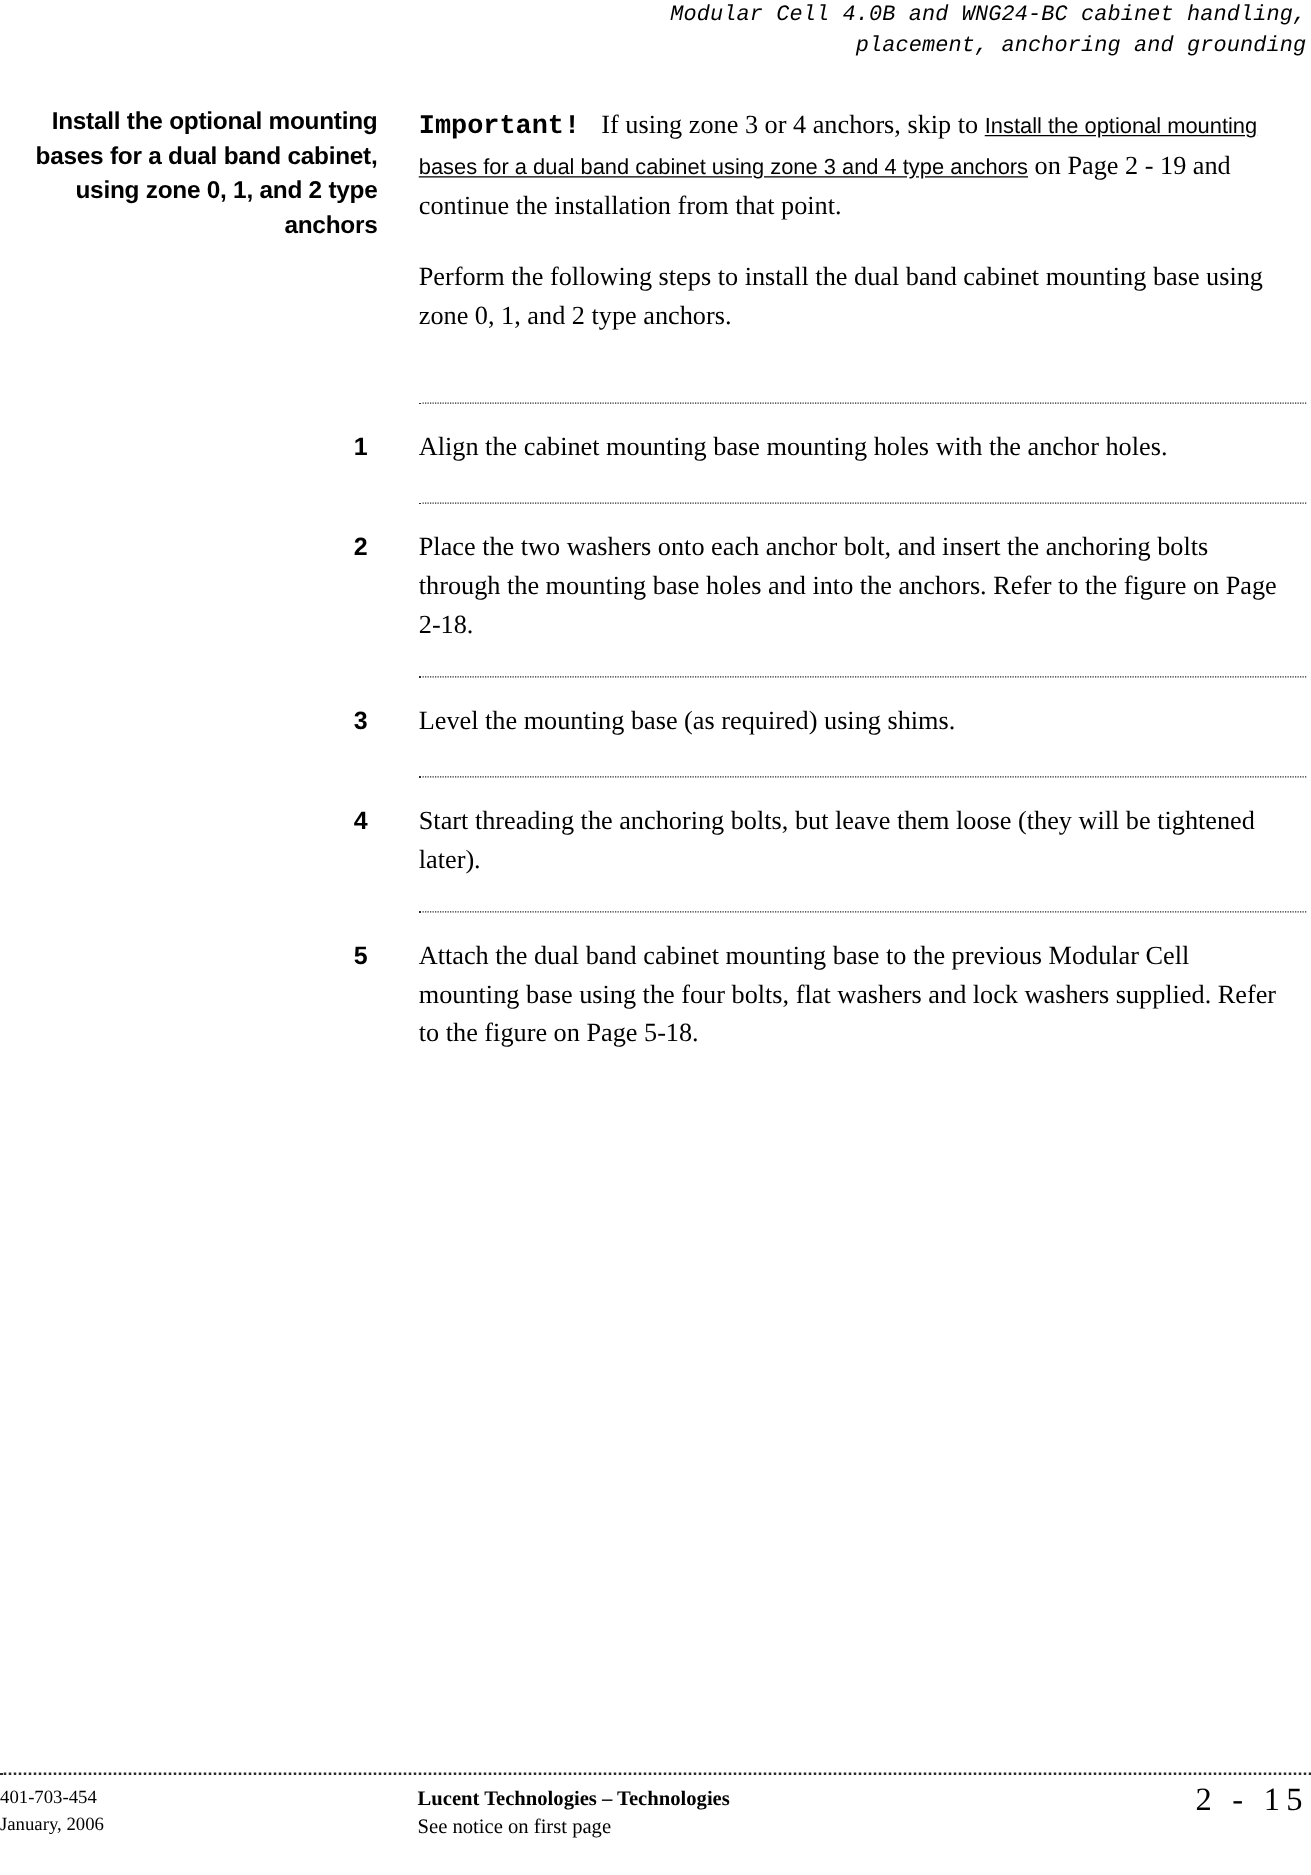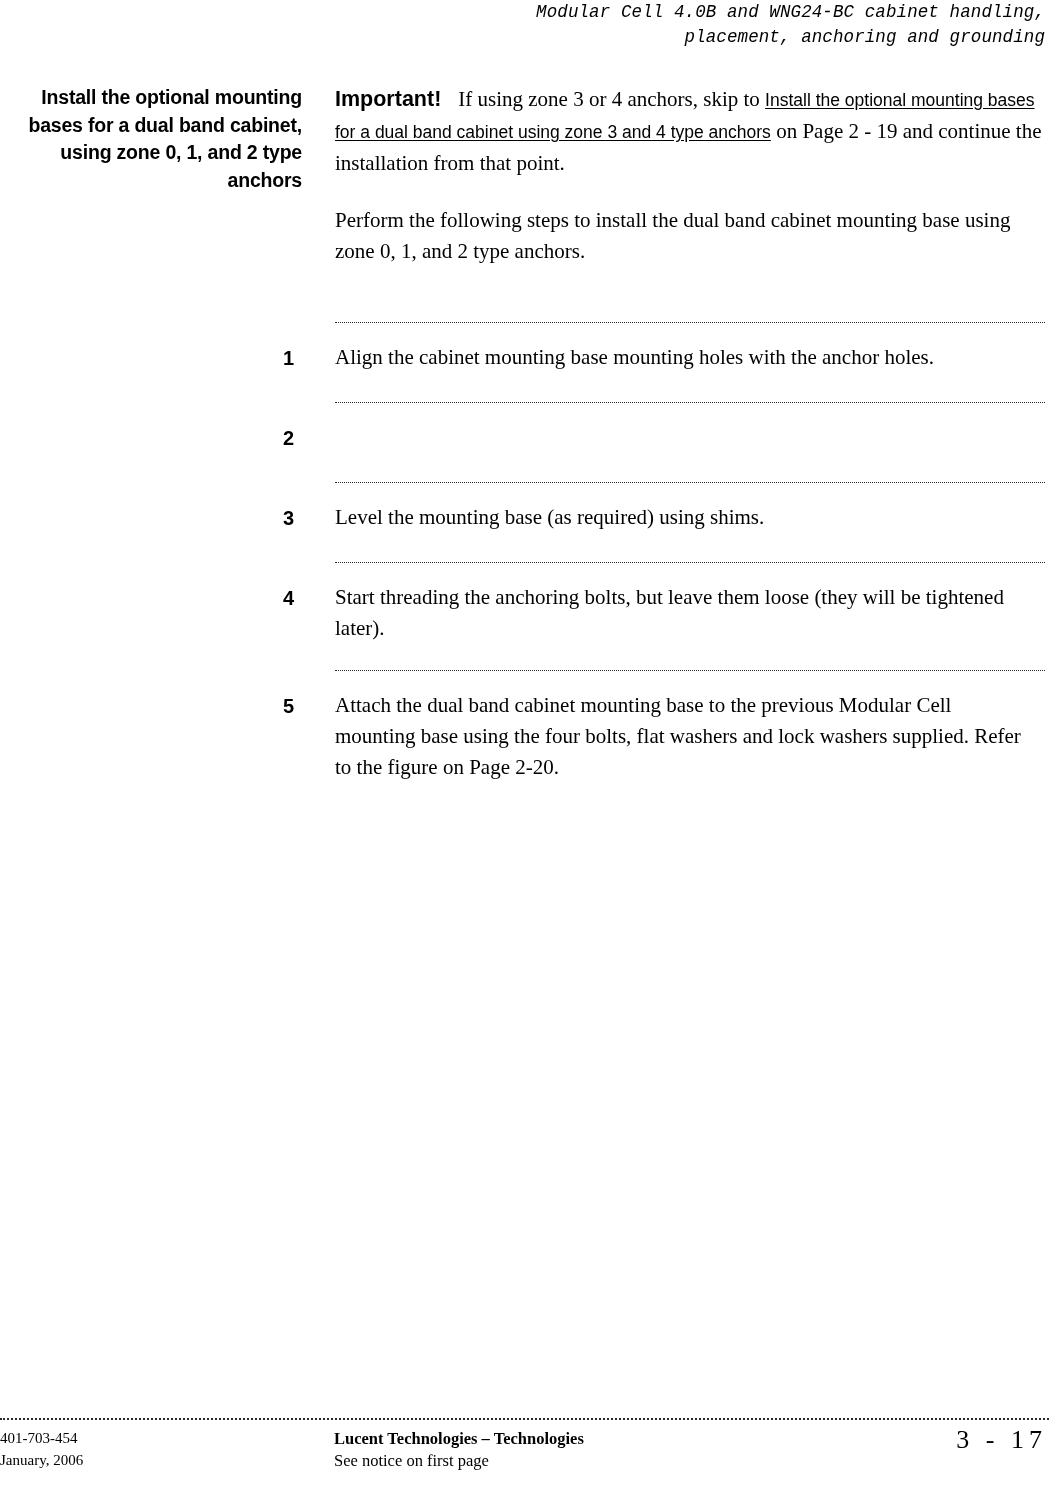--- a/index.html
+++ b/index.html
@@ -67,21 +67,21 @@
     line-height: 31px;
     margin: 0;
   }
 
   
   .important-block {
     margin: 0;
     padding: 0;
   }
   .important-label {
-    font-family: Liberation Sans, sans-serif;
+    font-family: Liberation Mono, monospace;
     font-weight: bold;
     font-size: 21.5px;
     padding-right: 17px;
   }
   .xref-link {
     font-family: "Liberation Sans", sans-serif;
     font-size: 17.5px;
     text-decoration: underline;
     text-underline-offset: 2px;
   }
@@ -218,20 +218,21 @@
       <div class="step-row">
         <div class="step-num">1</div>
         <div class="step-text">Align the cabinet mounting base mounting holes with the anchor holes.</div>
       </div>
     </div>
 
     <div class="step">
       <div class="step-rule"></div>
       <div class="step-row">
         <div class="step-num">2</div>
+        <div class="step-text">Place the two washers onto each anchor bolt, and insert the anchoring bolts through the mounting base holes and into the anchors. Refer to the figure on Page 2-18.</div>
       </div>
     </div>
 
     <div class="step">
       <div class="step-rule"></div>
       <div class="step-row">
         <div class="step-num">3</div>
         <div class="step-text">Level the mounting base (as required) using shims.</div>
       </div>
     </div>
@@ -241,33 +242,33 @@
       <div class="step-row">
         <div class="step-num">4</div>
         <div class="step-text">Start threading the anchoring bolts, but leave them loose (they will be tightened later).</div>
       </div>
     </div>
 
     <div class="step">
       <div class="step-rule"></div>
       <div class="step-row">
         <div class="step-num">5</div>
-        <div class="step-text">Attach the dual band cabinet mounting base to the previous Modular Cell mounting base using the four bolts, flat washers and lock washers supplied. Refer to the figure on Page 2-20.</div>
+        <div class="step-text">Attach the dual band cabinet mounting base to the previous Modular Cell mounting base using the four bolts, flat washers and lock washers supplied. Refer to the figure on Page 5-18.</div>
       </div>
     </div>
 
   </div>
 </div>
 
 <div class="page-footer">
   <div class="footer-rule"></div>
   <div class="footer-cols">
     <div class="footer-left">
       <span>401-703-454</span>
       <span>January, 2006</span>
     </div>
     <div class="footer-center">
       <span class="fc-title">Lucent Technologies – Technologies</span>
       <span class="fc-sub">See notice on first page</span>
     </div>
-    <div class="footer-page">3 - 17</div>
+    <div class="footer-page">2 - 15</div>
   </div>
 </div>
 
 </body></html>

